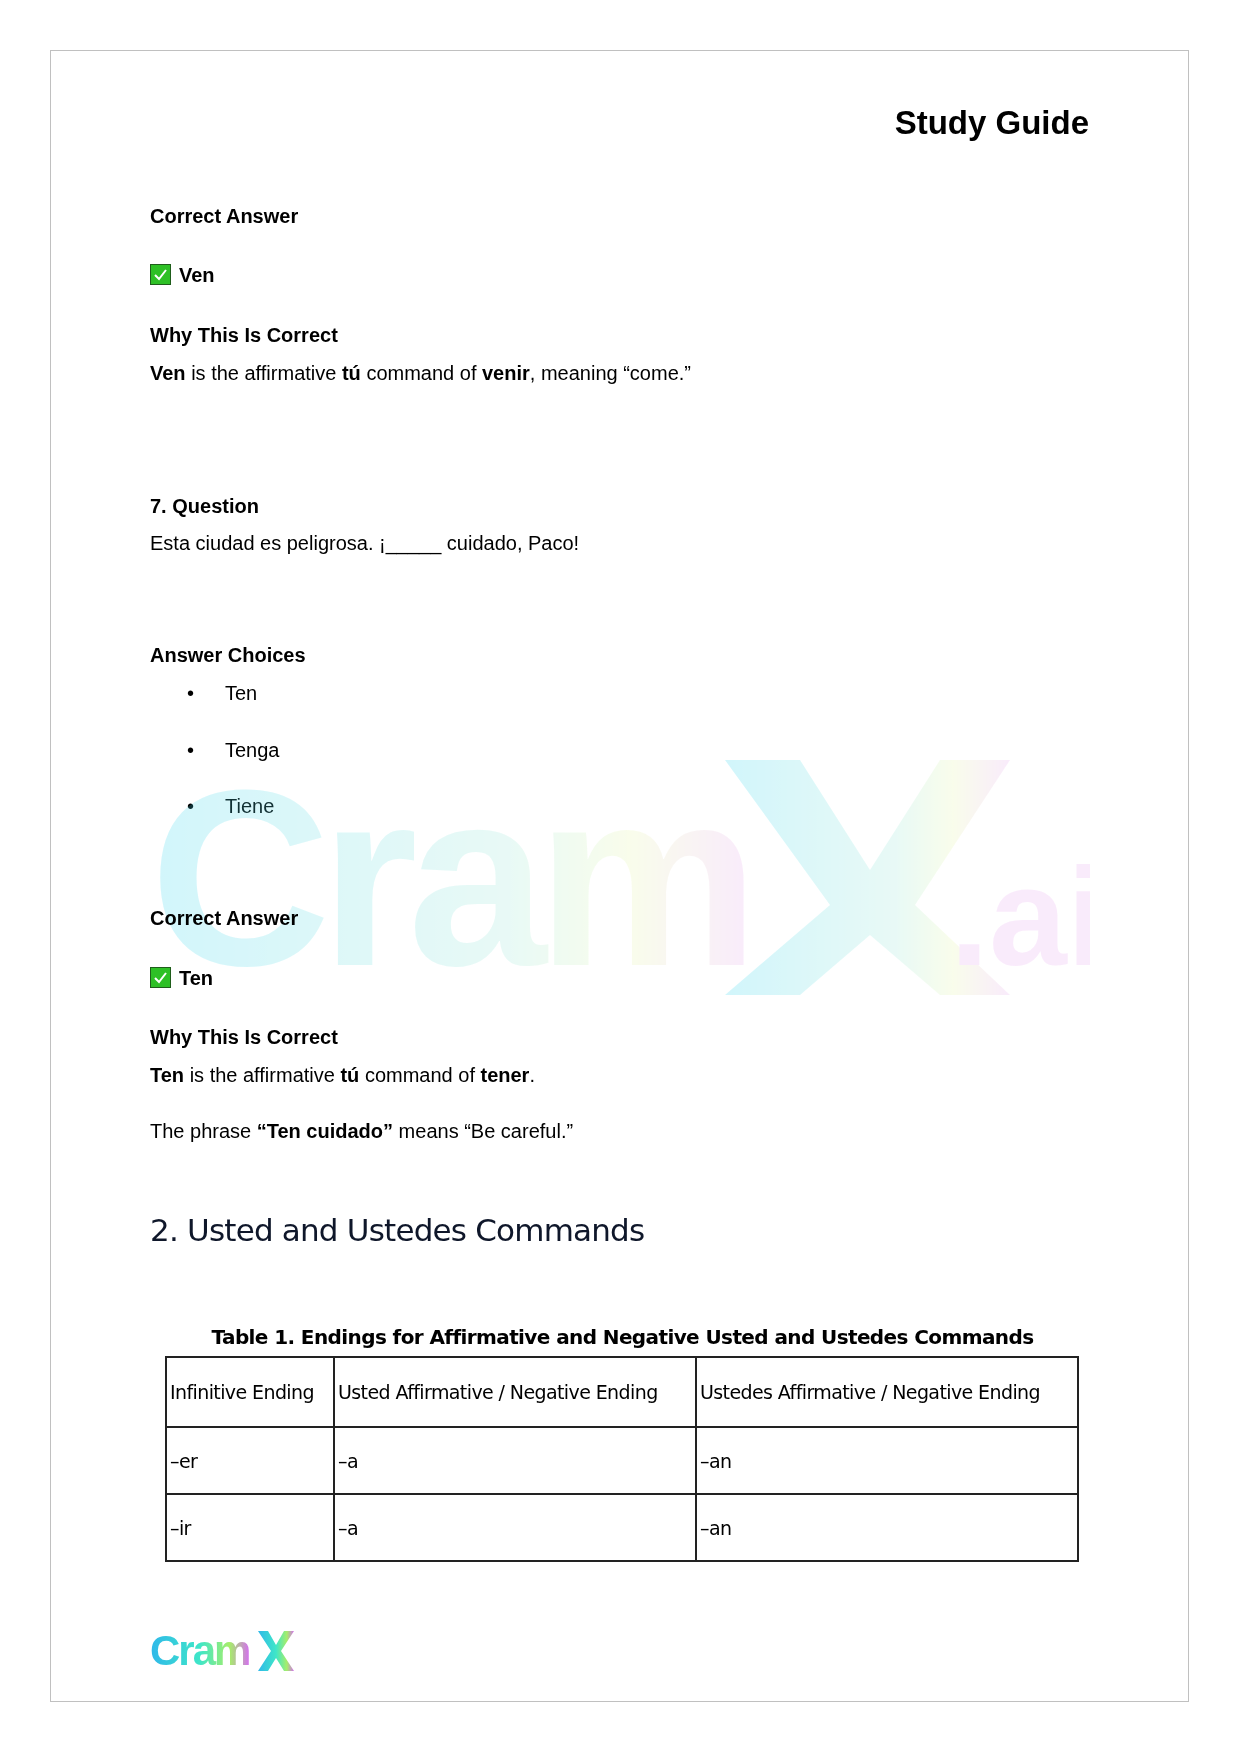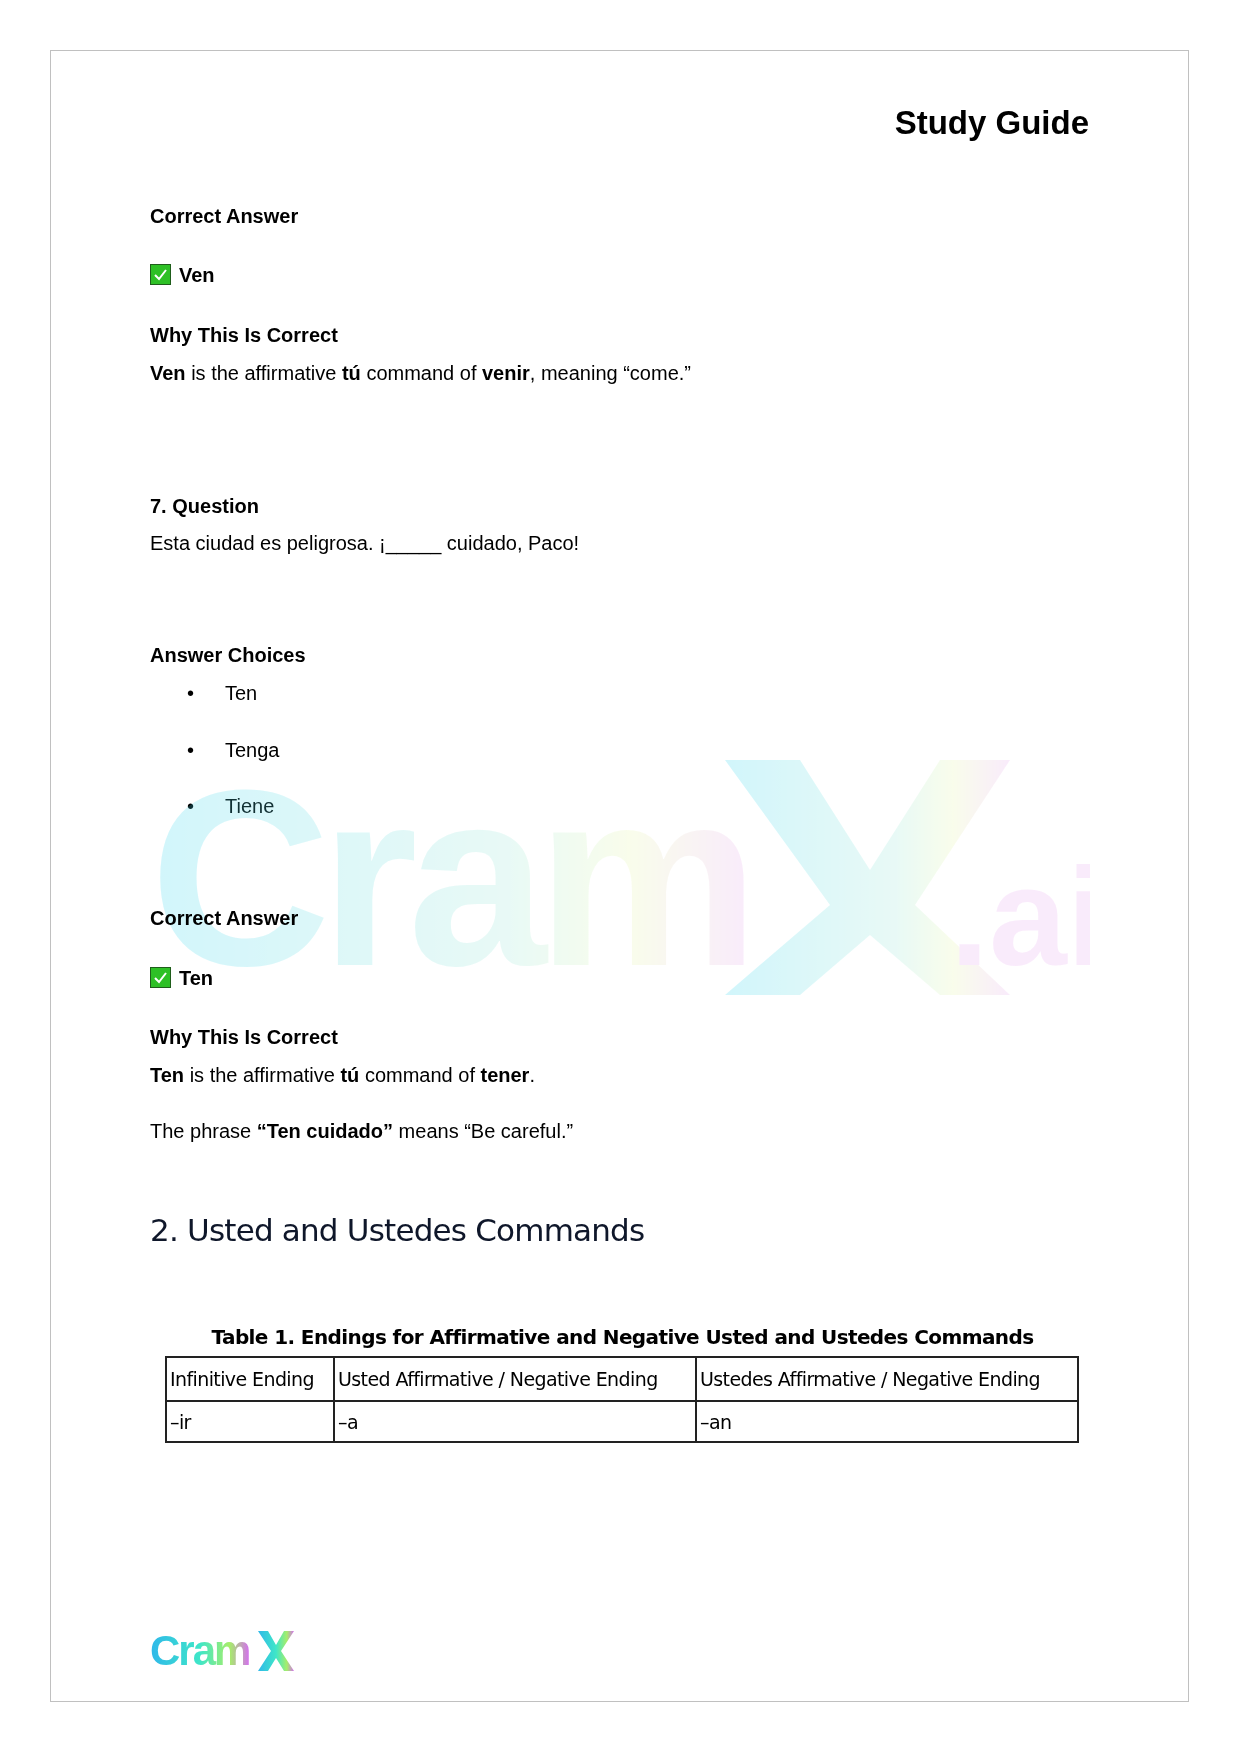--- a/index.html
+++ b/index.html
@@ -17,21 +17,21 @@
            margin-right:8px; position:relative; }
   .check svg { position:absolute; left:2px; top:2px; }
   .bullet { left:187px; font-size:20px; }
   .bullet-text { left:225px; font-size:20px; }
   .section-title { left:150px; top:1212px; font-size:31px; color:#0f172a;
                    font-family:"DejaVu Sans", sans-serif; font-weight:normal; letter-spacing:-0.8px; }
   .table-caption { left:165px; width:915px; top:1325px; text-align:center;
                    font-size:20px; font-weight:bold; font-family:"DejaVu Sans", sans-serif; letter-spacing:-0.6px; }
   table.endings { position:absolute; left:165px; top:1356px; width:914px;
                   border-collapse:collapse; font-family:"DejaVu Sans", sans-serif; font-size:19px; letter-spacing:-0.6px; }
-  table.endings td, table.endings th { border:2px solid #222; padding:4px 3px; text-align:left; height:31px; font-weight:normal; }
+  table.endings td, table.endings th { border:2px solid #222; padding:17px 3px; text-align:left; height:31px; font-weight:normal; }
   table.endings th { height:34px; }
   .watermark { left:150px; top:760px; width:940px; height:235px; opacity:0.22; pointer-events:none; }
   .logo { left:150px; top:1625px; }
 </style>
 </head>
 <body>
 
 <div class="page"></div>
 
 <div class="abs title">Study Guide</div>
@@ -94,20 +94,25 @@
       <col style="width:362px">
       <col>
     </colgroup>
   <tbody>
       <tr>
     <th>Infinitive Ending</th>
     <th>Usted Affirmative / Negative Ending</th>
     <th>Ustedes Affirmative / Negative Ending</th>
   </tr>
   <tr>
+    <td>–er</td>
+    <td>–a</td>
+    <td>–an</td>
+  </tr>
+  <tr>
     <td>–ir</td>
     <td>–a</td>
     <td>–an</td>
   </tr>
 </tbody>
   </table>
 
 <svg class="abs logo" width="150" height="50" viewBox="0 0 150 50">
   <defs>
     <linearGradient id="lg" x1="0" y1="0" x2="1" y2="0">

